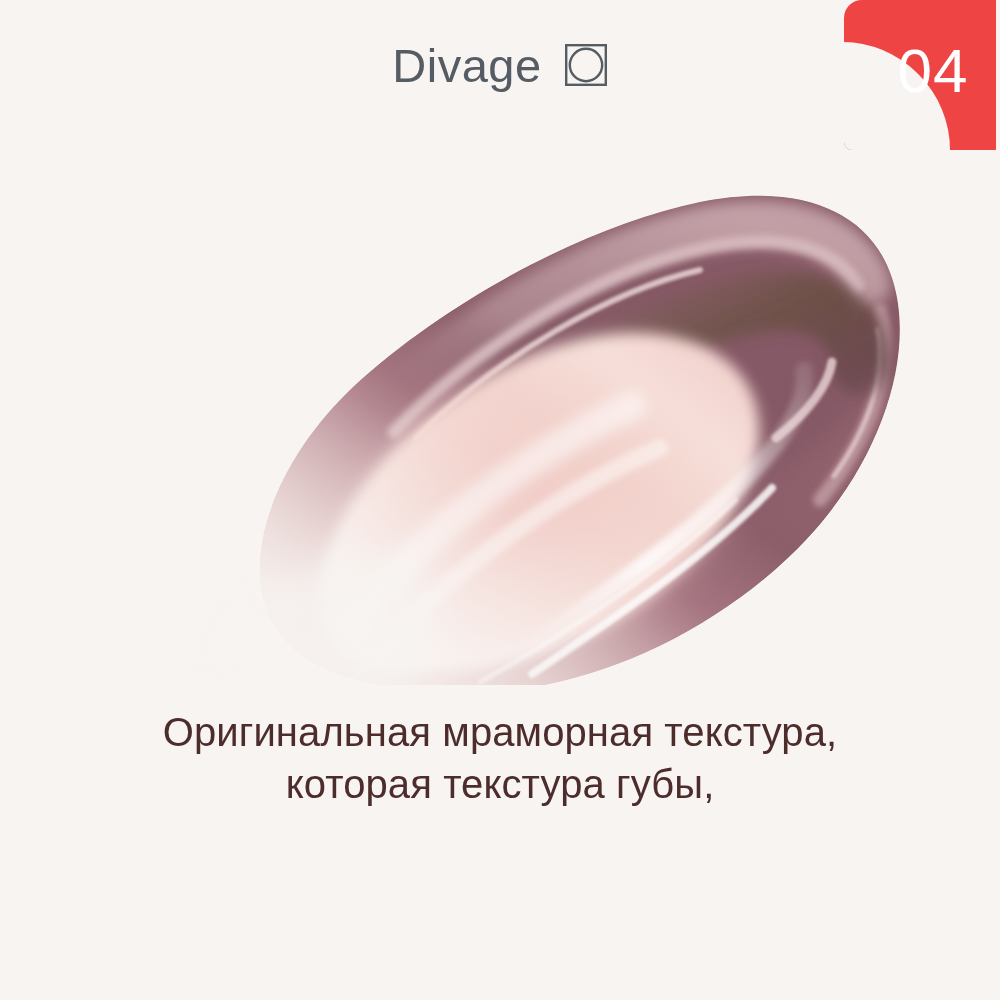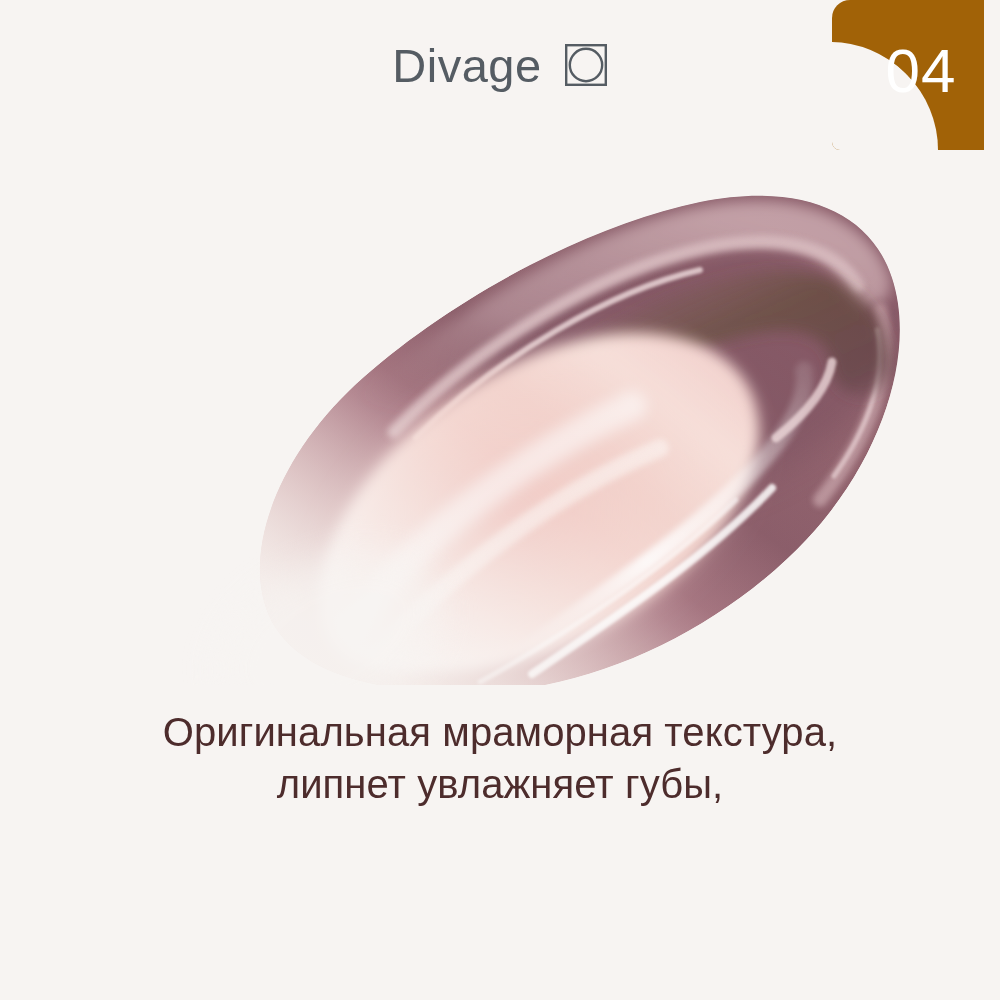--- a/index.html
+++ b/index.html
@@ -47,24 +47,24 @@
   .brand-mark {
     width: 44px;
     height: 44px;
     display: block;
   }
 
   
   .badge {
     position: absolute;
     top: 0;
-    right: 16px;
+    right: 4px;
     width: 152px;
     height: 150px;
-    background: #a16207;
+    background: #ef4444;
     border-top-left-radius: 18px;
     border-bottom-left-radius: 8px;
     border-bottom-right-radius: 0;
     display: flex;
     align-items: center;
     justify-content: center;
     overflow: hidden;
   }
   .badge::after {
     
@@ -284,16 +284,16 @@
           <rect x="-40" y="-40" width="820" height="620" fill="url(#fadeTail)"></rect>
         </g>
 
         <ellipse cx="150" cy="470" rx="120" ry="78" fill="#f7f4f2" opacity="0.55" transform="rotate(-28 150 470)" filter="url(#softBlurBig)"></ellipse>
       </g>
     </svg>
   </div>
 
   <div class="caption">
     <span class="caption-line">Оригинальная мраморная текстура,</span>
-    <span class="caption-line">липнет увлажняет губы,</span>
+    <span class="caption-line">которая текстура губы,</span>
   </div>
 
 </div>
 
 </body></html>

